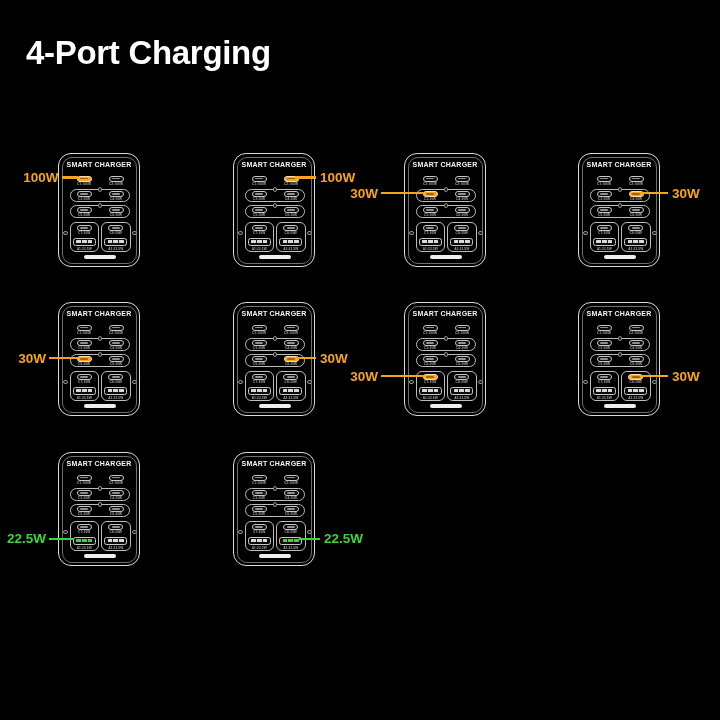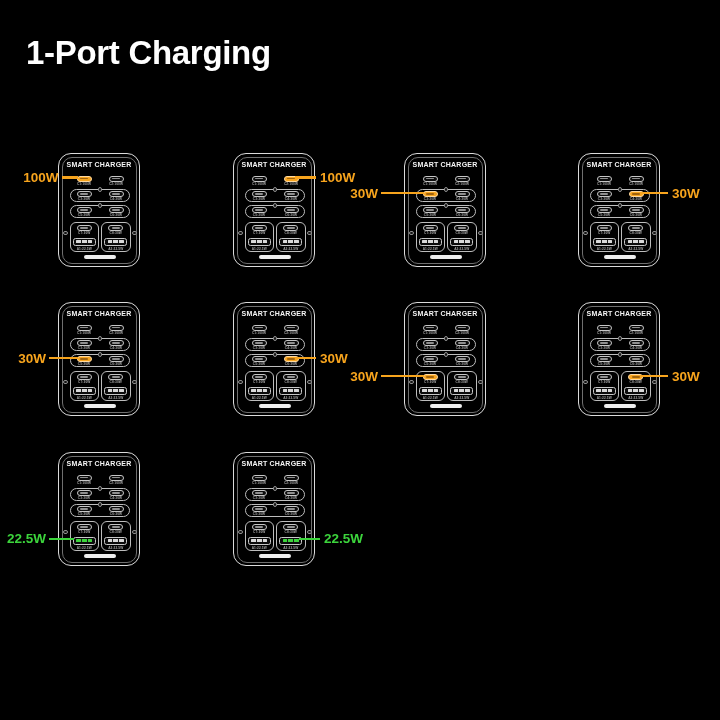--- a/index.html
+++ b/index.html
@@ -33,21 +33,21 @@
   .bbar{position:absolute;left:25px;top:101px;width:32px;height:3.6px;background:#efefef;
         border-radius:2px;}
   .callout-label{position:absolute;width:60px;height:19px;font-size:13.5px;font-weight:700;
                  line-height:19px;white-space:nowrap;}
   .callout-line{position:absolute;height:2.2px;}
 </style>
 </head>
 <body>
 
 <div id="canvas">
-  <h1 id="page-title">1-Port Charging</h1>
+  <h1 id="page-title">4-Port Charging</h1>
   <div id="chargers-layer">
       <div class="charger" style="left: 58px; top: 153px;">
         <div class="cinner"></div>
         <div class="ctitle">SMART CHARGER</div>
         <div class="pgroup" style="left: 11px; top: 34.5px; width: 60px; height: 13px;"></div>
         <div class="pgroup" style="left: 11px; top: 50.5px; width: 60px; height: 13px;"></div>
         <div class="abox" style="left: 10.5px; top: 68px; width: 29.5px; height: 30px;"></div>
         <div class="abox" style="left: 42px; top: 68px; width: 29.5px; height: 30px;"></div>
         <div class="cport hl" style="left: 17.5px; top: 21.5px;">
           <div class="slot"></div>

